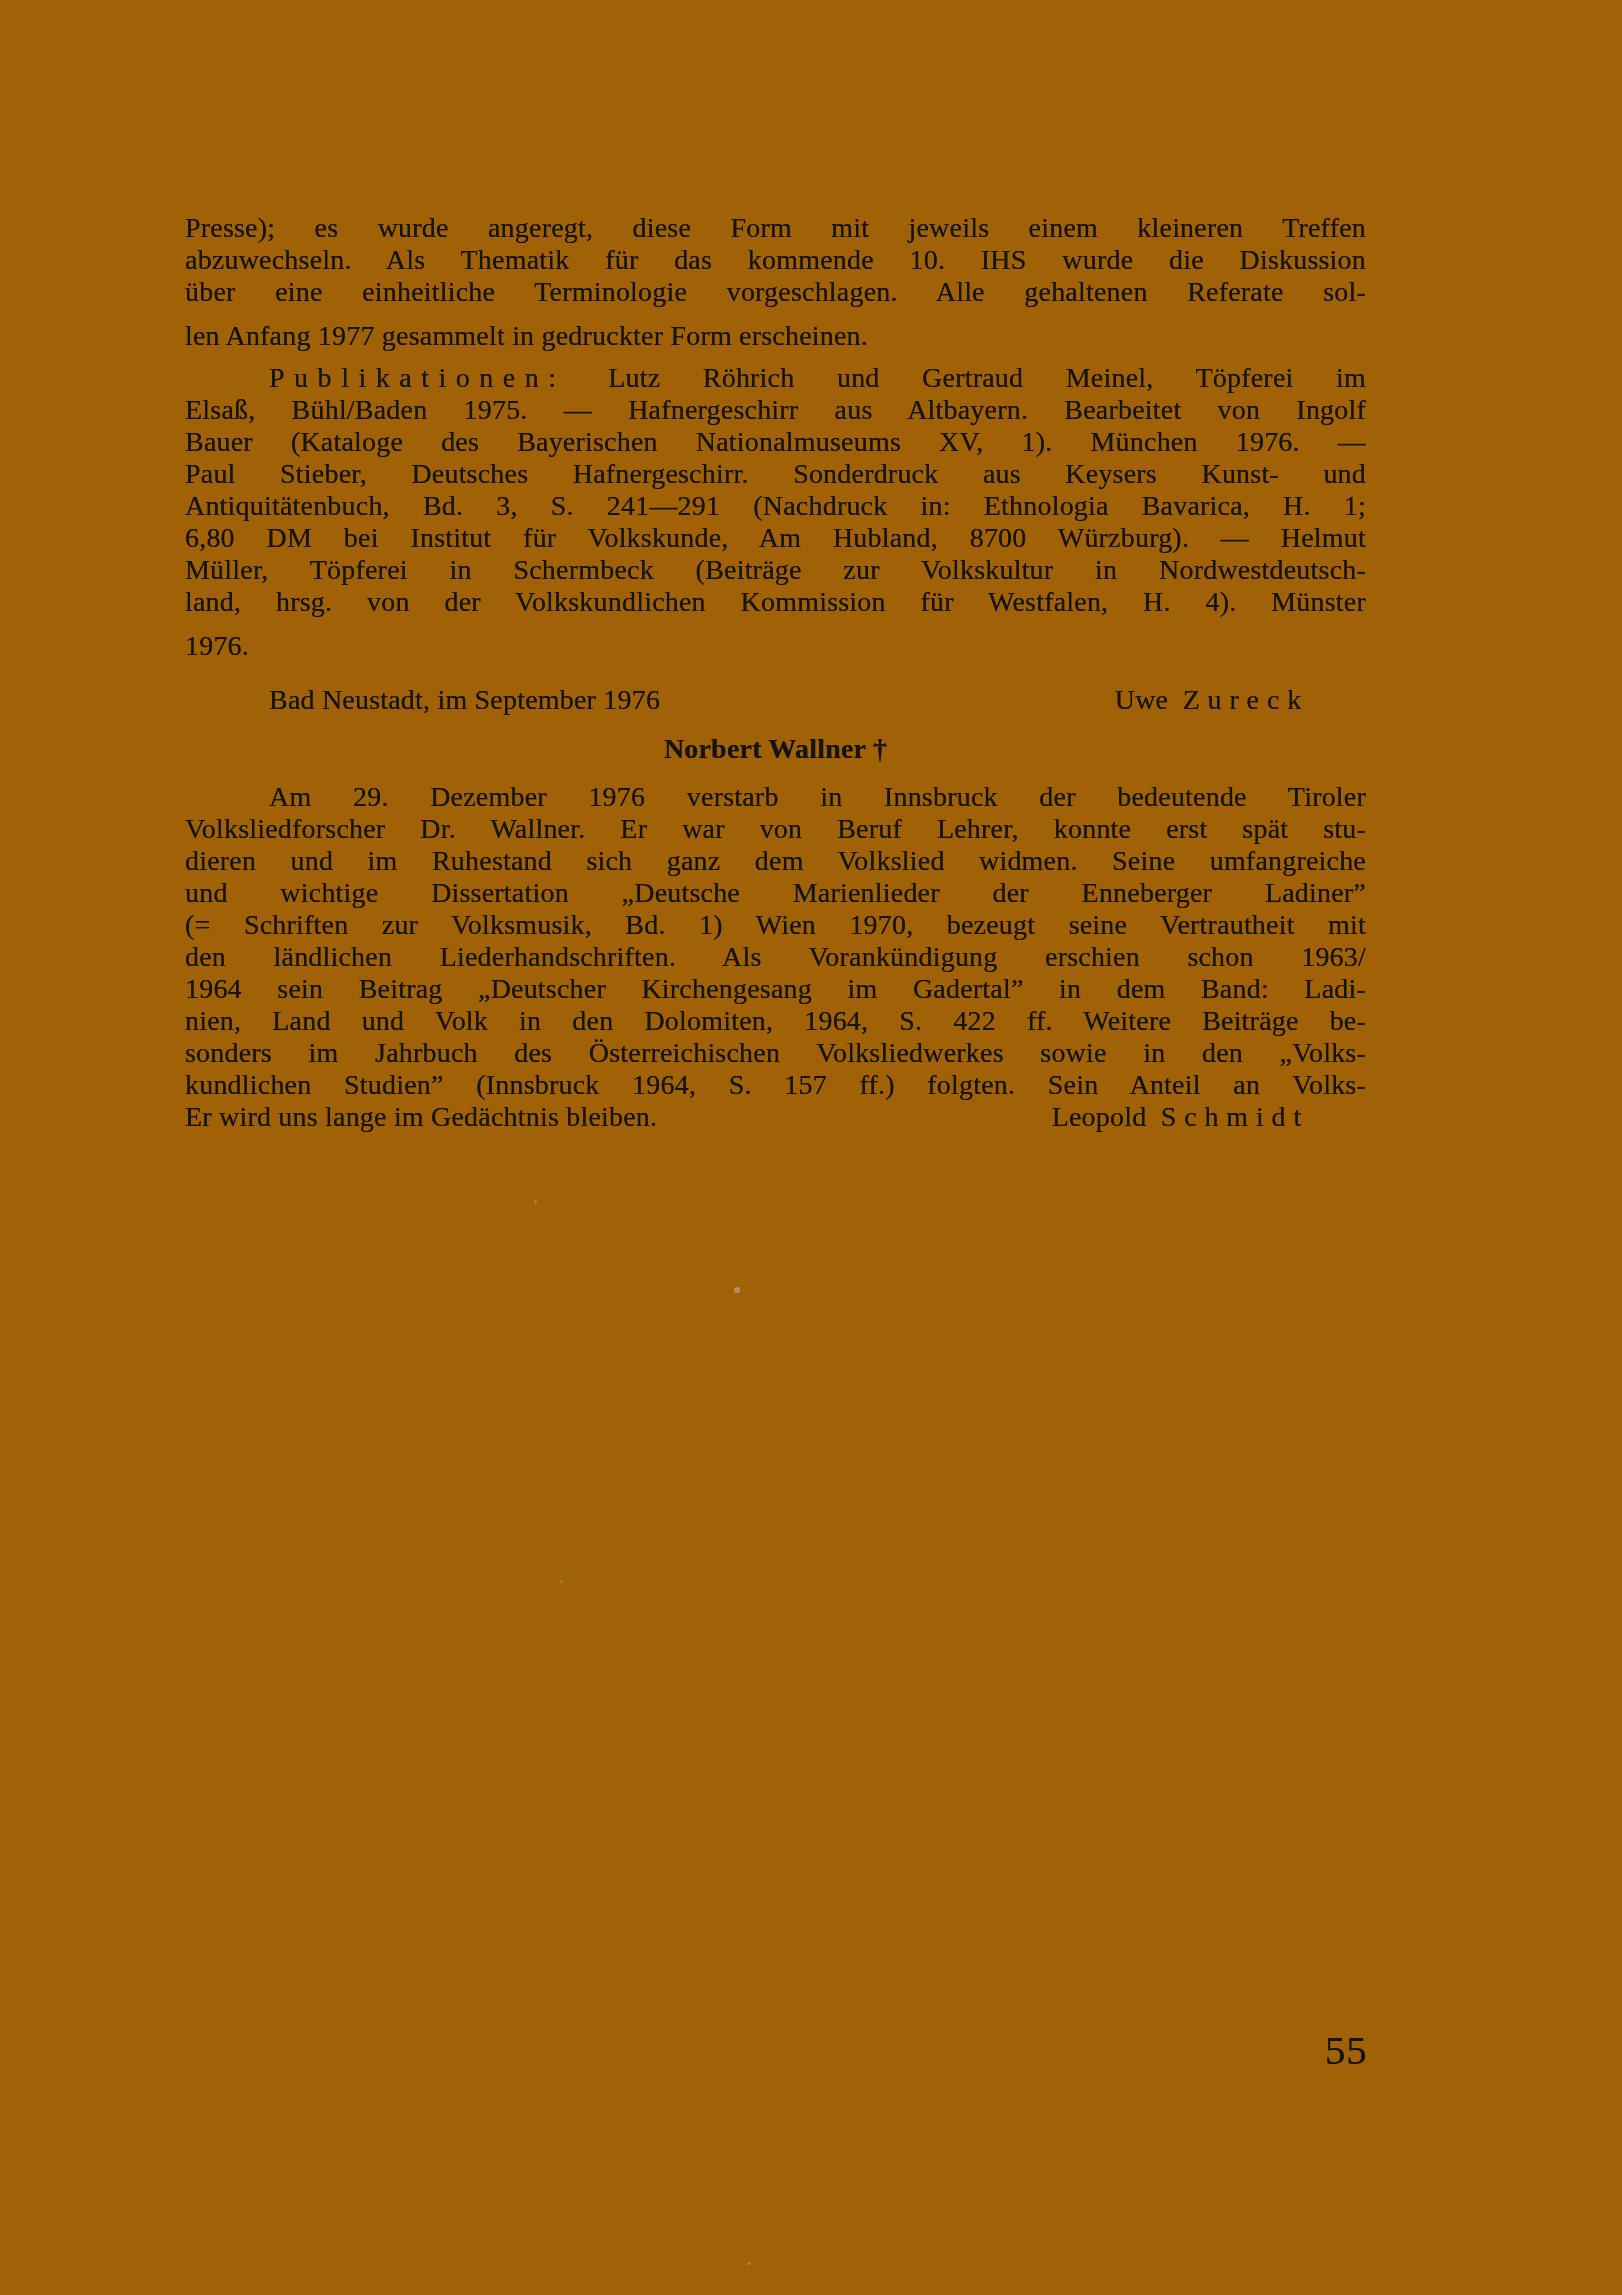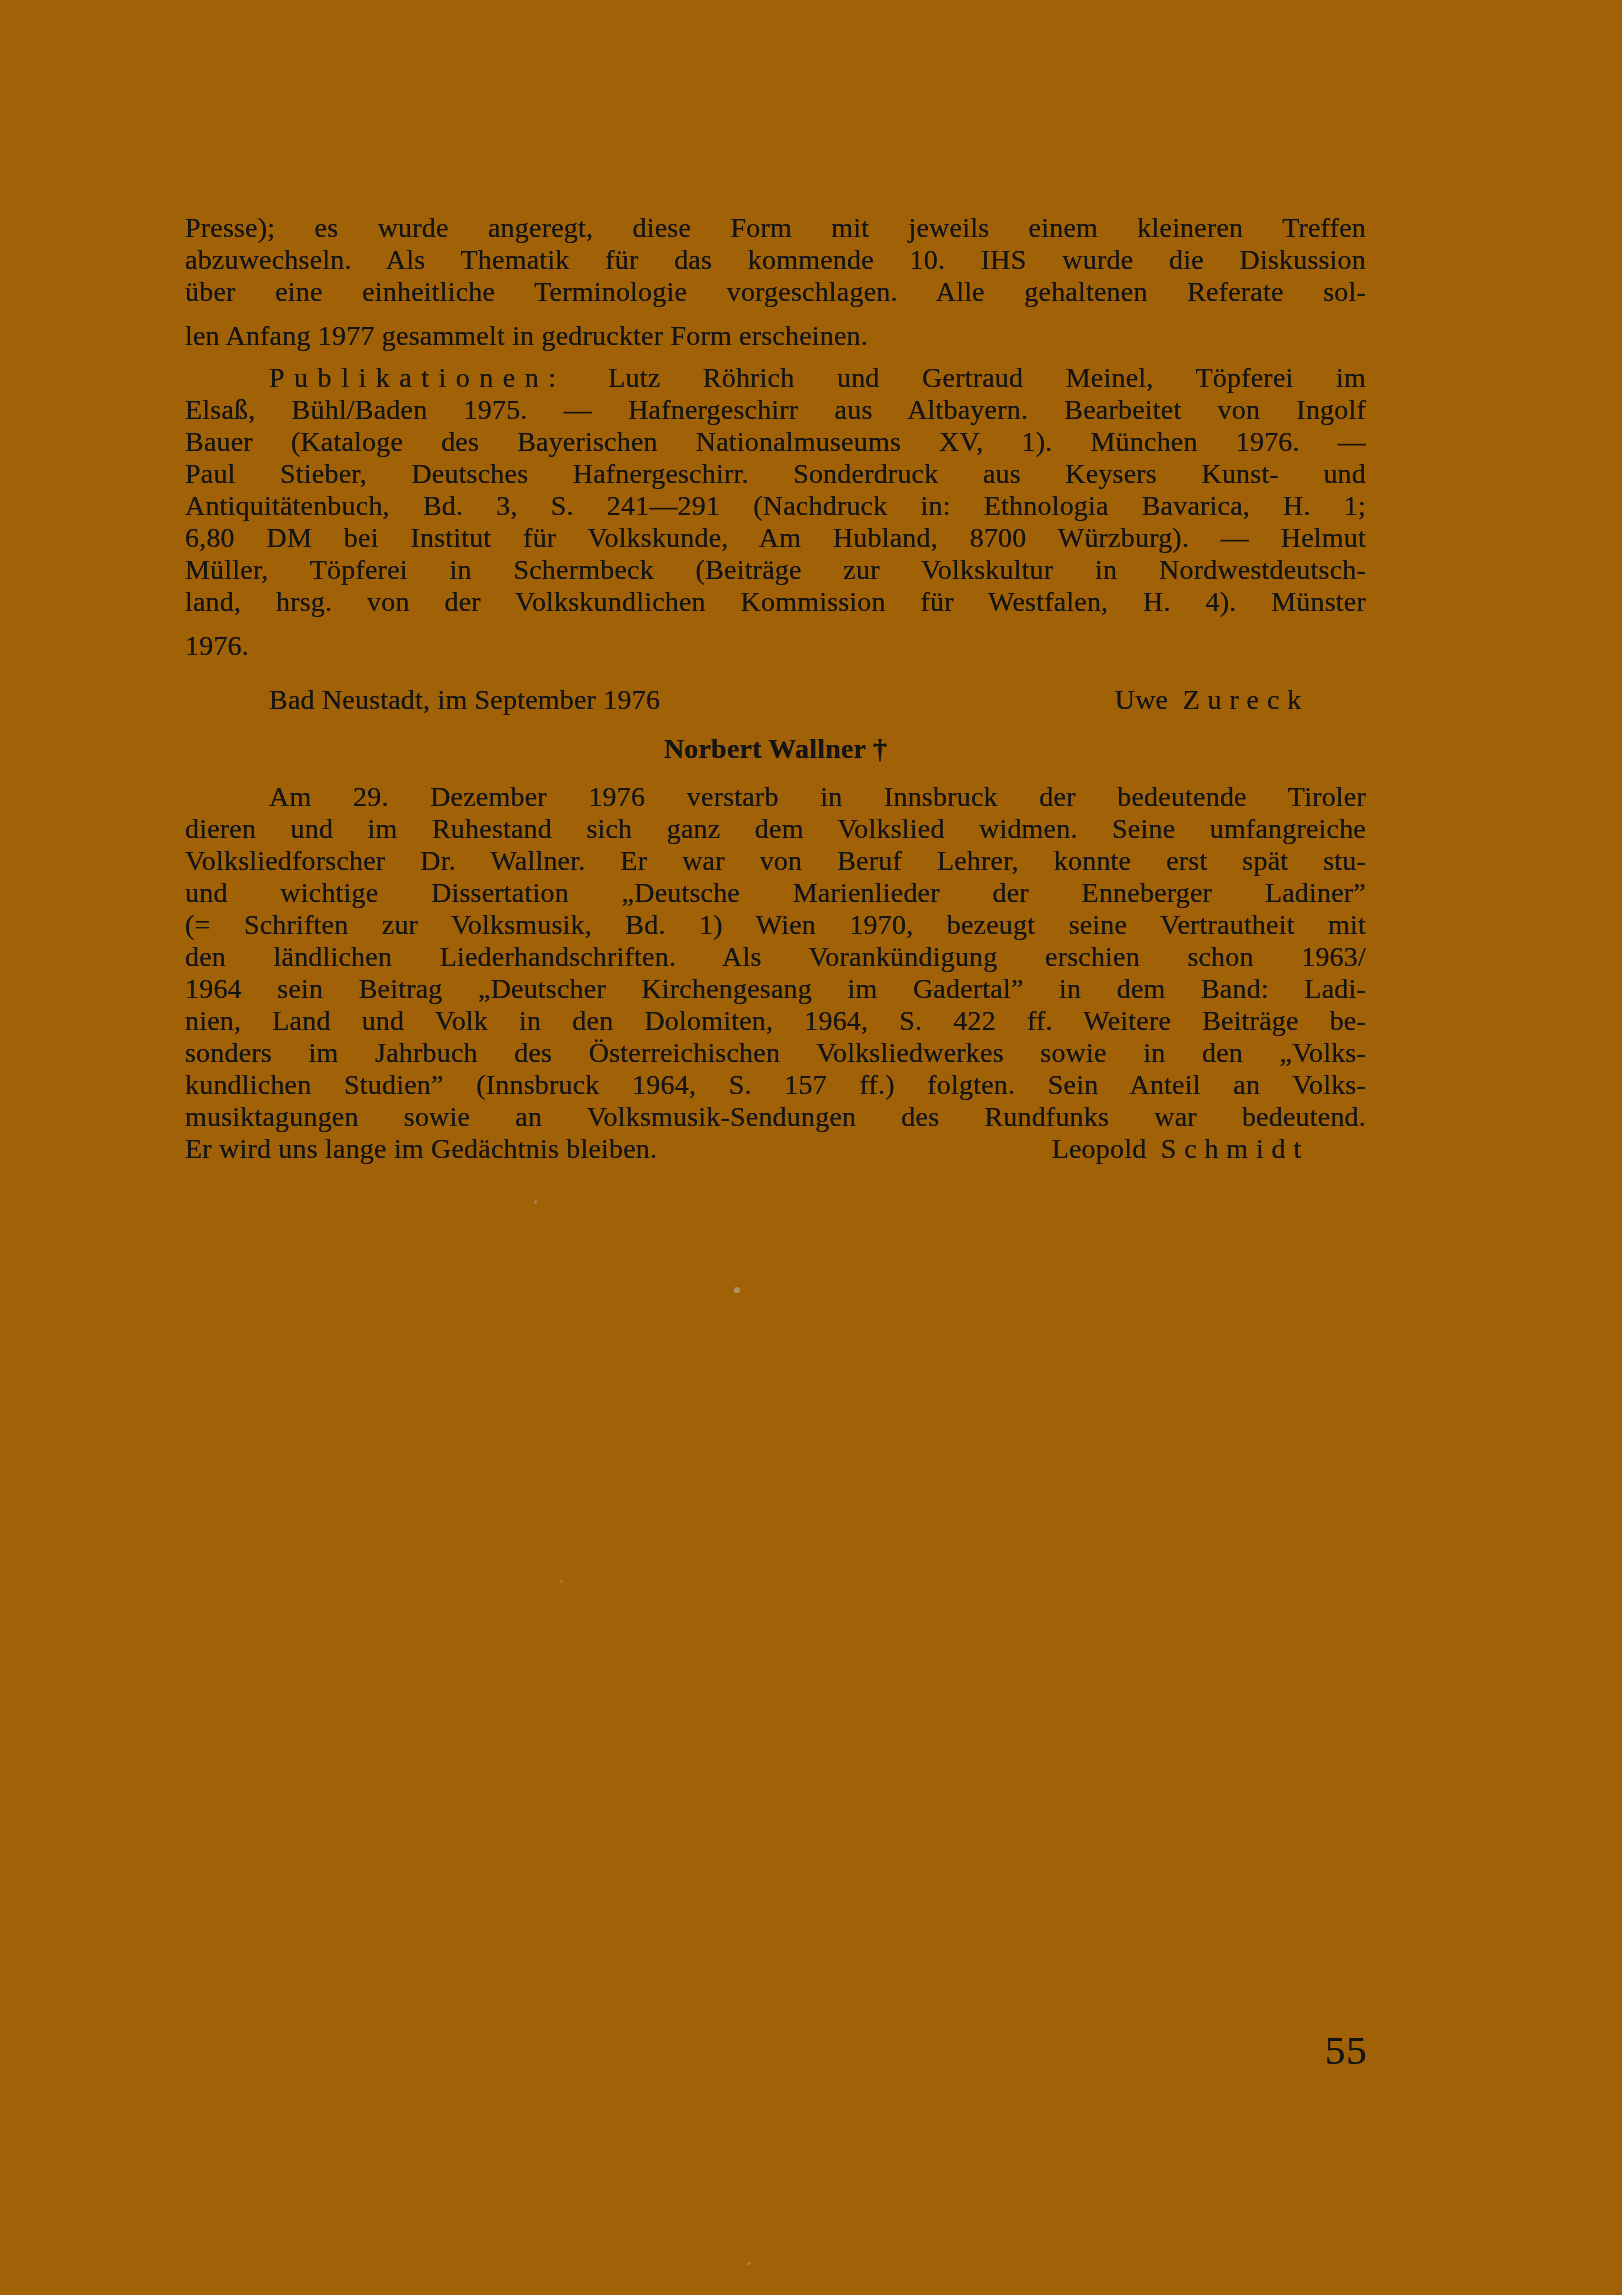--- a/index.html
+++ b/index.html
@@ -125,30 +125,29 @@
 
     <div id="dateline-row" class="para flex-line">
       <span class="dateline-left">Bad Neustadt, im September 1976</span>
       <span class="sig-right"><span>Uwe</span>&nbsp; <span class="spaced-sig">Zureck</span></span>
     </div>
 
     <div id="obit-heading" class="para">Norbert Wallner †</div>
 
     <div id="p3" class="para">
       <div class="line just indent">Am 29. Dezember 1976 verstarb in Innsbruck der bedeutende Tiroler</div>
+      <div class="line just">Volksliedforscher Dr. Wallner. Er war von Beruf Lehrer, konnte erst spät stu-</div>
       <div class="line just">dieren und im Ruhestand sich ganz dem Volkslied widmen. Seine umfangreiche</div>
-      <div class="line just">Volksliedforscher Dr. Wallner. Er war von Beruf Lehrer, konnte erst spät stu-</div>
       <div class="line just">und wichtige Dissertation „Deutsche Marienlieder der Enneberger Ladiner”</div>
       <div class="line just">(= Schriften zur Volksmusik, Bd. 1) Wien 1970, bezeugt seine Vertrautheit mit</div>
       <div class="line just">den ländlichen Liederhandschriften. Als Vorankündigung erschien schon 1963/</div>
       <div class="line just">1964 sein Beitrag „Deutscher Kirchengesang im Gadertal” in dem Band: Ladi-</div>
       <div class="line just">nien, Land und Volk in den Dolomiten, 1964, S. 422 ff. Weitere Beiträge be-</div>
       <div class="line just">sonders im Jahrbuch des Österreichischen Volksliedwerkes sowie in den „Volks-</div>
       <div class="line just">kundlichen Studien” (Innsbruck 1964, S. 157 ff.) folgten. Sein Anteil an Volks-</div>
-      <div class="line just">musiktagungen sowie an Volksmusik-Sendungen des Rundfunks war bedeutend.</div>
       <div class="line flex-line">
         <span>Er wird uns lange im Gedächtnis bleiben.</span>
         <span class="sig-right"><span>Leopold</span>&nbsp; <span class="spaced-sig">Schmidt</span></span>
       </div>
     </div>
 
   </div>
 
   <div class="folio">55</div>
 

